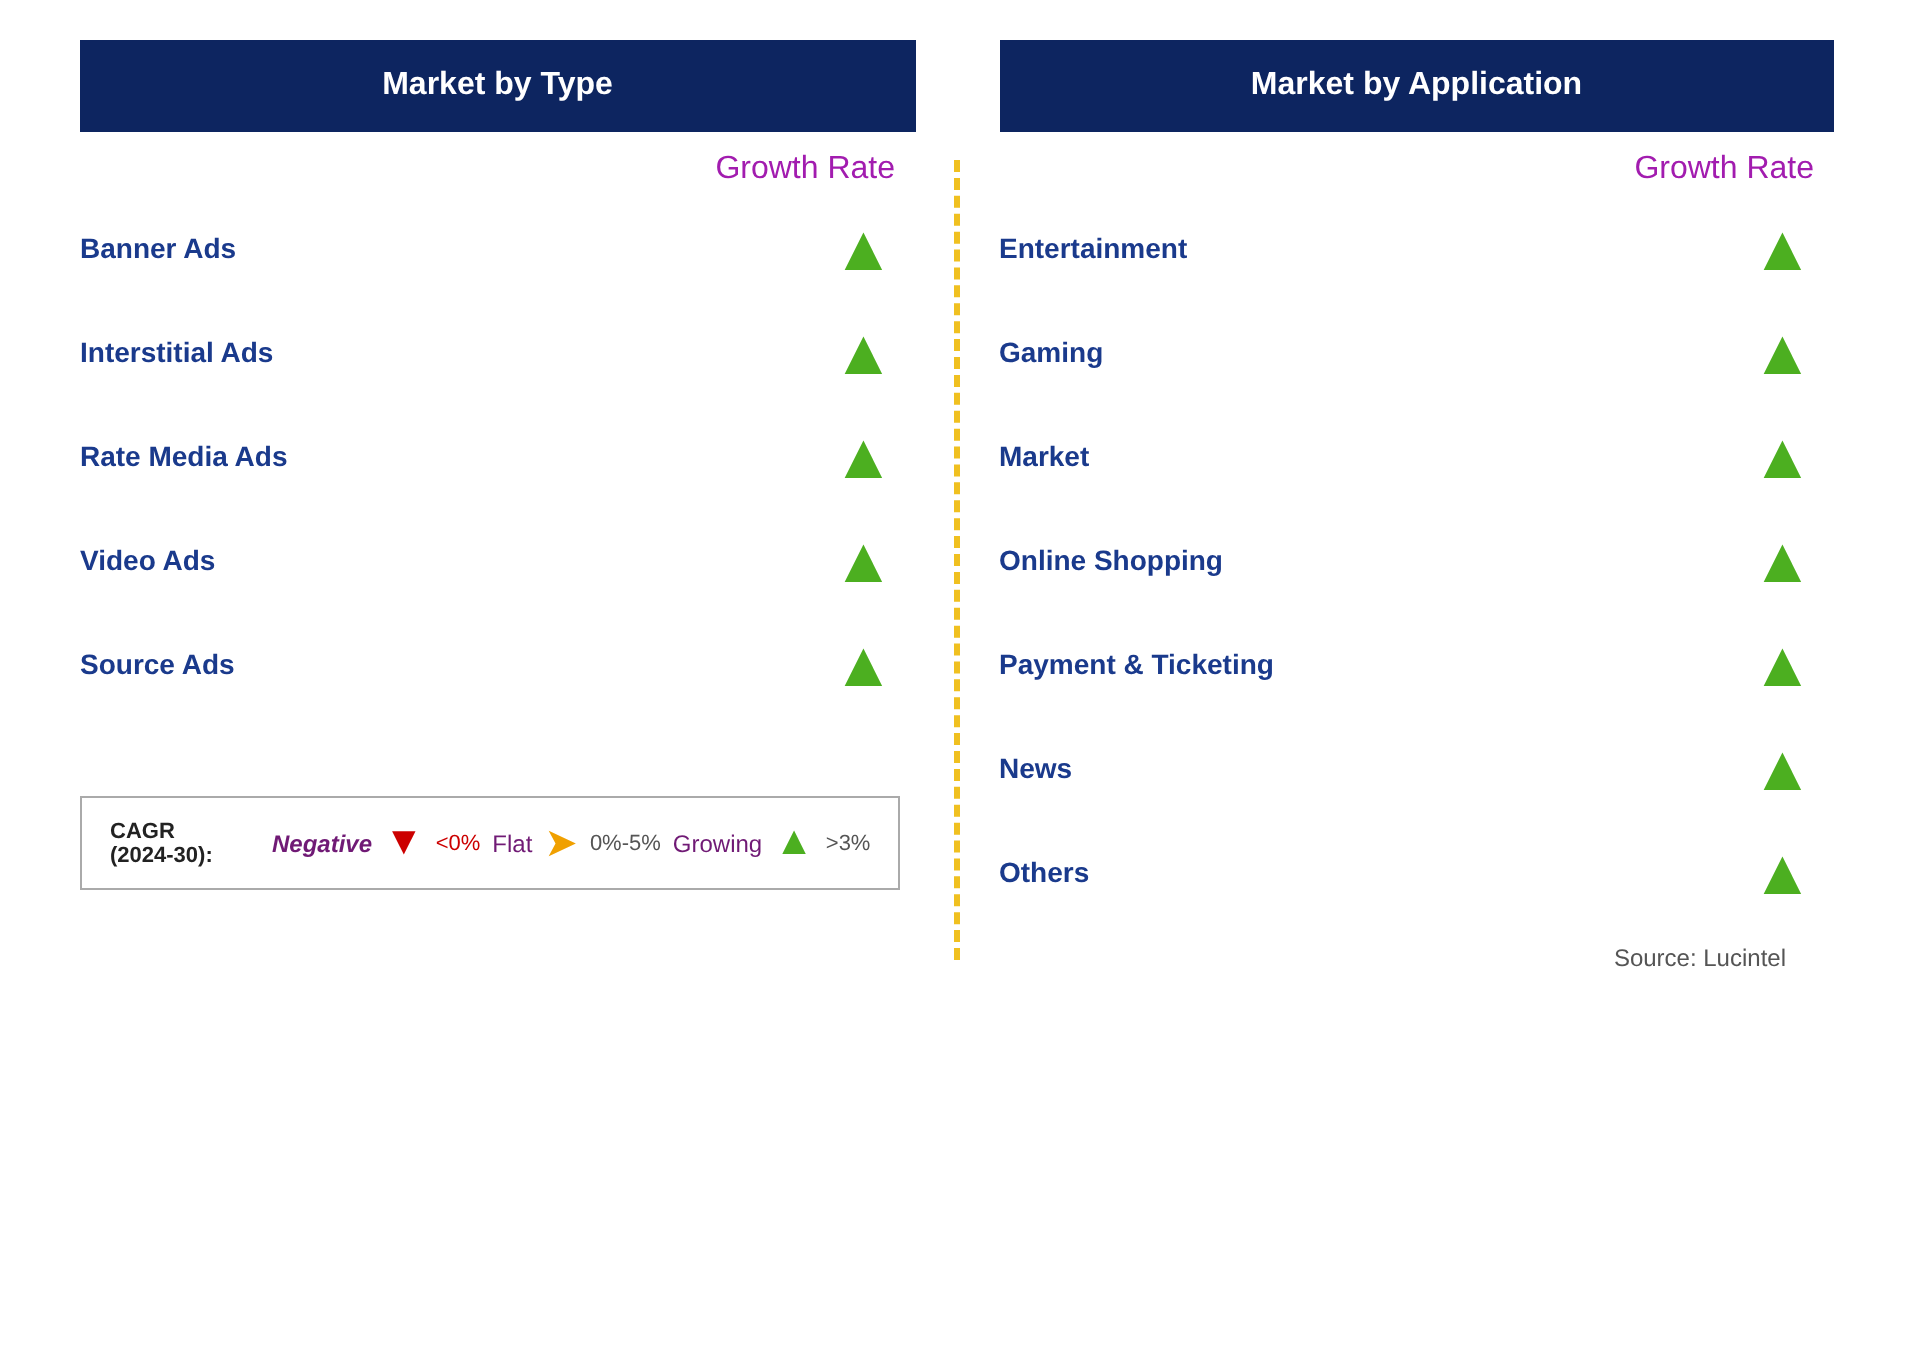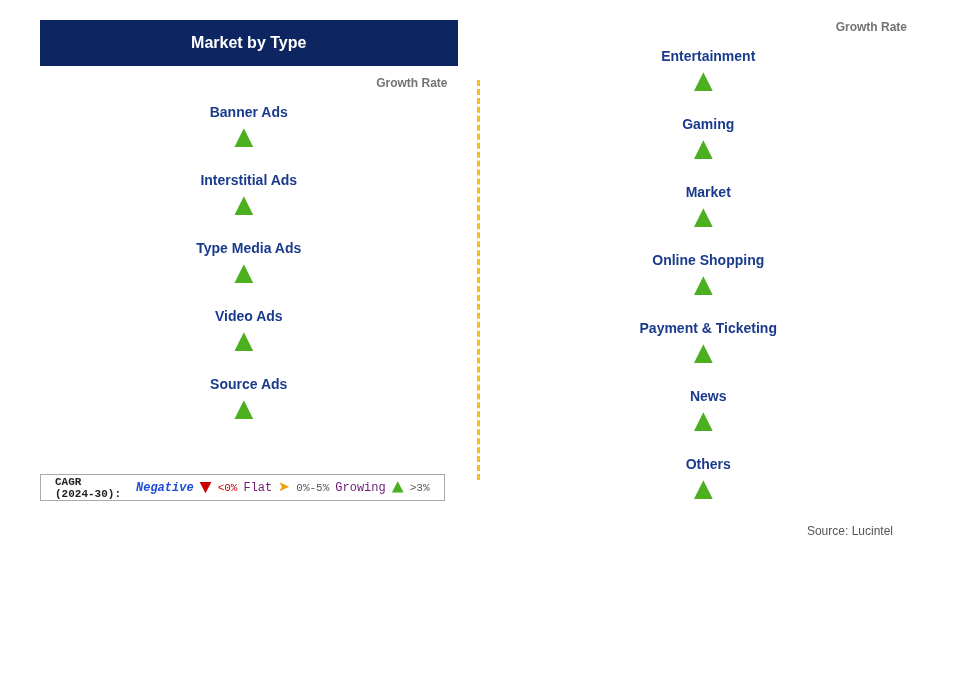--- a/index.html
+++ b/index.html
@@ -32,21 +32,21 @@
       color: #ffffff;
       font-size: 16px;
       font-weight: bold;
       text-align: center;
       width: 100%;
       padding: 14px 0;
       margin-bottom: 10px;
     }
     .row {
       display: flex;
-      flex-direction: column;
+      flex-direction: row;
       align-items: center;
       justify-content: space-between;
       width: 100%;
       padding: 10px 0;
       border-bottom: none;
     }
     .row-label {
       font-size: 14px;
       font-weight: bold;
       color: #1a3a8c;
@@ -65,37 +65,36 @@
       align-items: center;
       justify-content: flex-start;
       padding-top: 60px;
     }
     .dashed-line {
       border-left: 3px dashed #f0c020;
       height: 400px;
     }
     .legend-box {
       border: 1px solid #aaa;
-      padding: 0 14px;
+      padding: 10px 14px;
       margin-top: 20px;
       display: flex;
       flex-direction: row;
       align-items: center;
       gap: 6px;
       font-size: 12px;
-      font-family: Liberation Mono, monospace;
     }
     .legend-label {
       font-size: 12px;
       font-weight: bold;
       color: #222;
       min-width: 75px;
     }
     .legend-negative {
-      color: #1d4ed8;
+      color: #701a75;
       font-style: italic;
       font-weight: bold;
     }
     .legend-flat {
       color: #701a75;
     }
     .legend-growing {
       color: #701a75;
     }
     .legend-neg-value {
@@ -131,23 +130,23 @@
     }
     .growth-rate-row {
       display: flex;
       flex-direction: row;
       align-items: center;
       justify-content: flex-end;
       width: 100%;
       margin-bottom: 4px;
     }
     .growth-rate-text {
-      font-size: 12px;
-      font-weight: bold;
-      color: #737373;
+      font-size: 16px;
+      font-weight: normal;
+      color: #a21caf;
       margin-right: 10px;
     }
   </style>
 </head>
 <body>
 
 <div class="container">
 
   <div class="panel">
     <div class="panel-header">Market by Type</div>
@@ -157,21 +156,21 @@
 
     <div class="row">
       <span class="row-label">Banner Ads</span>
       <span class="arrow-up">▲</span>
     </div>
     <div class="row">
       <span class="row-label">Interstitial Ads</span>
       <span class="arrow-up">▲</span>
     </div>
     <div class="row">
-      <span class="row-label">Type Media Ads</span>
+      <span class="row-label">Rate Media Ads</span>
       <span class="arrow-up">▲</span>
     </div>
     <div class="row">
       <span class="row-label">Video Ads</span>
       <span class="arrow-up">▲</span>
     </div>
     <div class="row">
       <span class="row-label">Source Ads</span>
       <span class="arrow-up">▲</span>
     </div>
@@ -189,20 +188,21 @@
       <span class="arrow-up-green-sm" style="color:#4caf20;">▲</span>
       <span class="legend-growing-value">&gt;3%</span>
     </div>
   </div>
 
   <div class="divider">
     <div class="dashed-line"></div>
   </div>
 
   <div class="panel">
+    <div class="panel-header">Market by Application</div>
     <div class="growth-rate-row">
       <span class="growth-rate-text">Growth Rate</span>
     </div>
     <div class="row">
       <span class="row-label">Entertainment</span>
       <span class="arrow-up">▲</span>
     </div>
     <div class="row">
       <span class="row-label">Gaming</span>
       <span class="arrow-up">▲</span>

